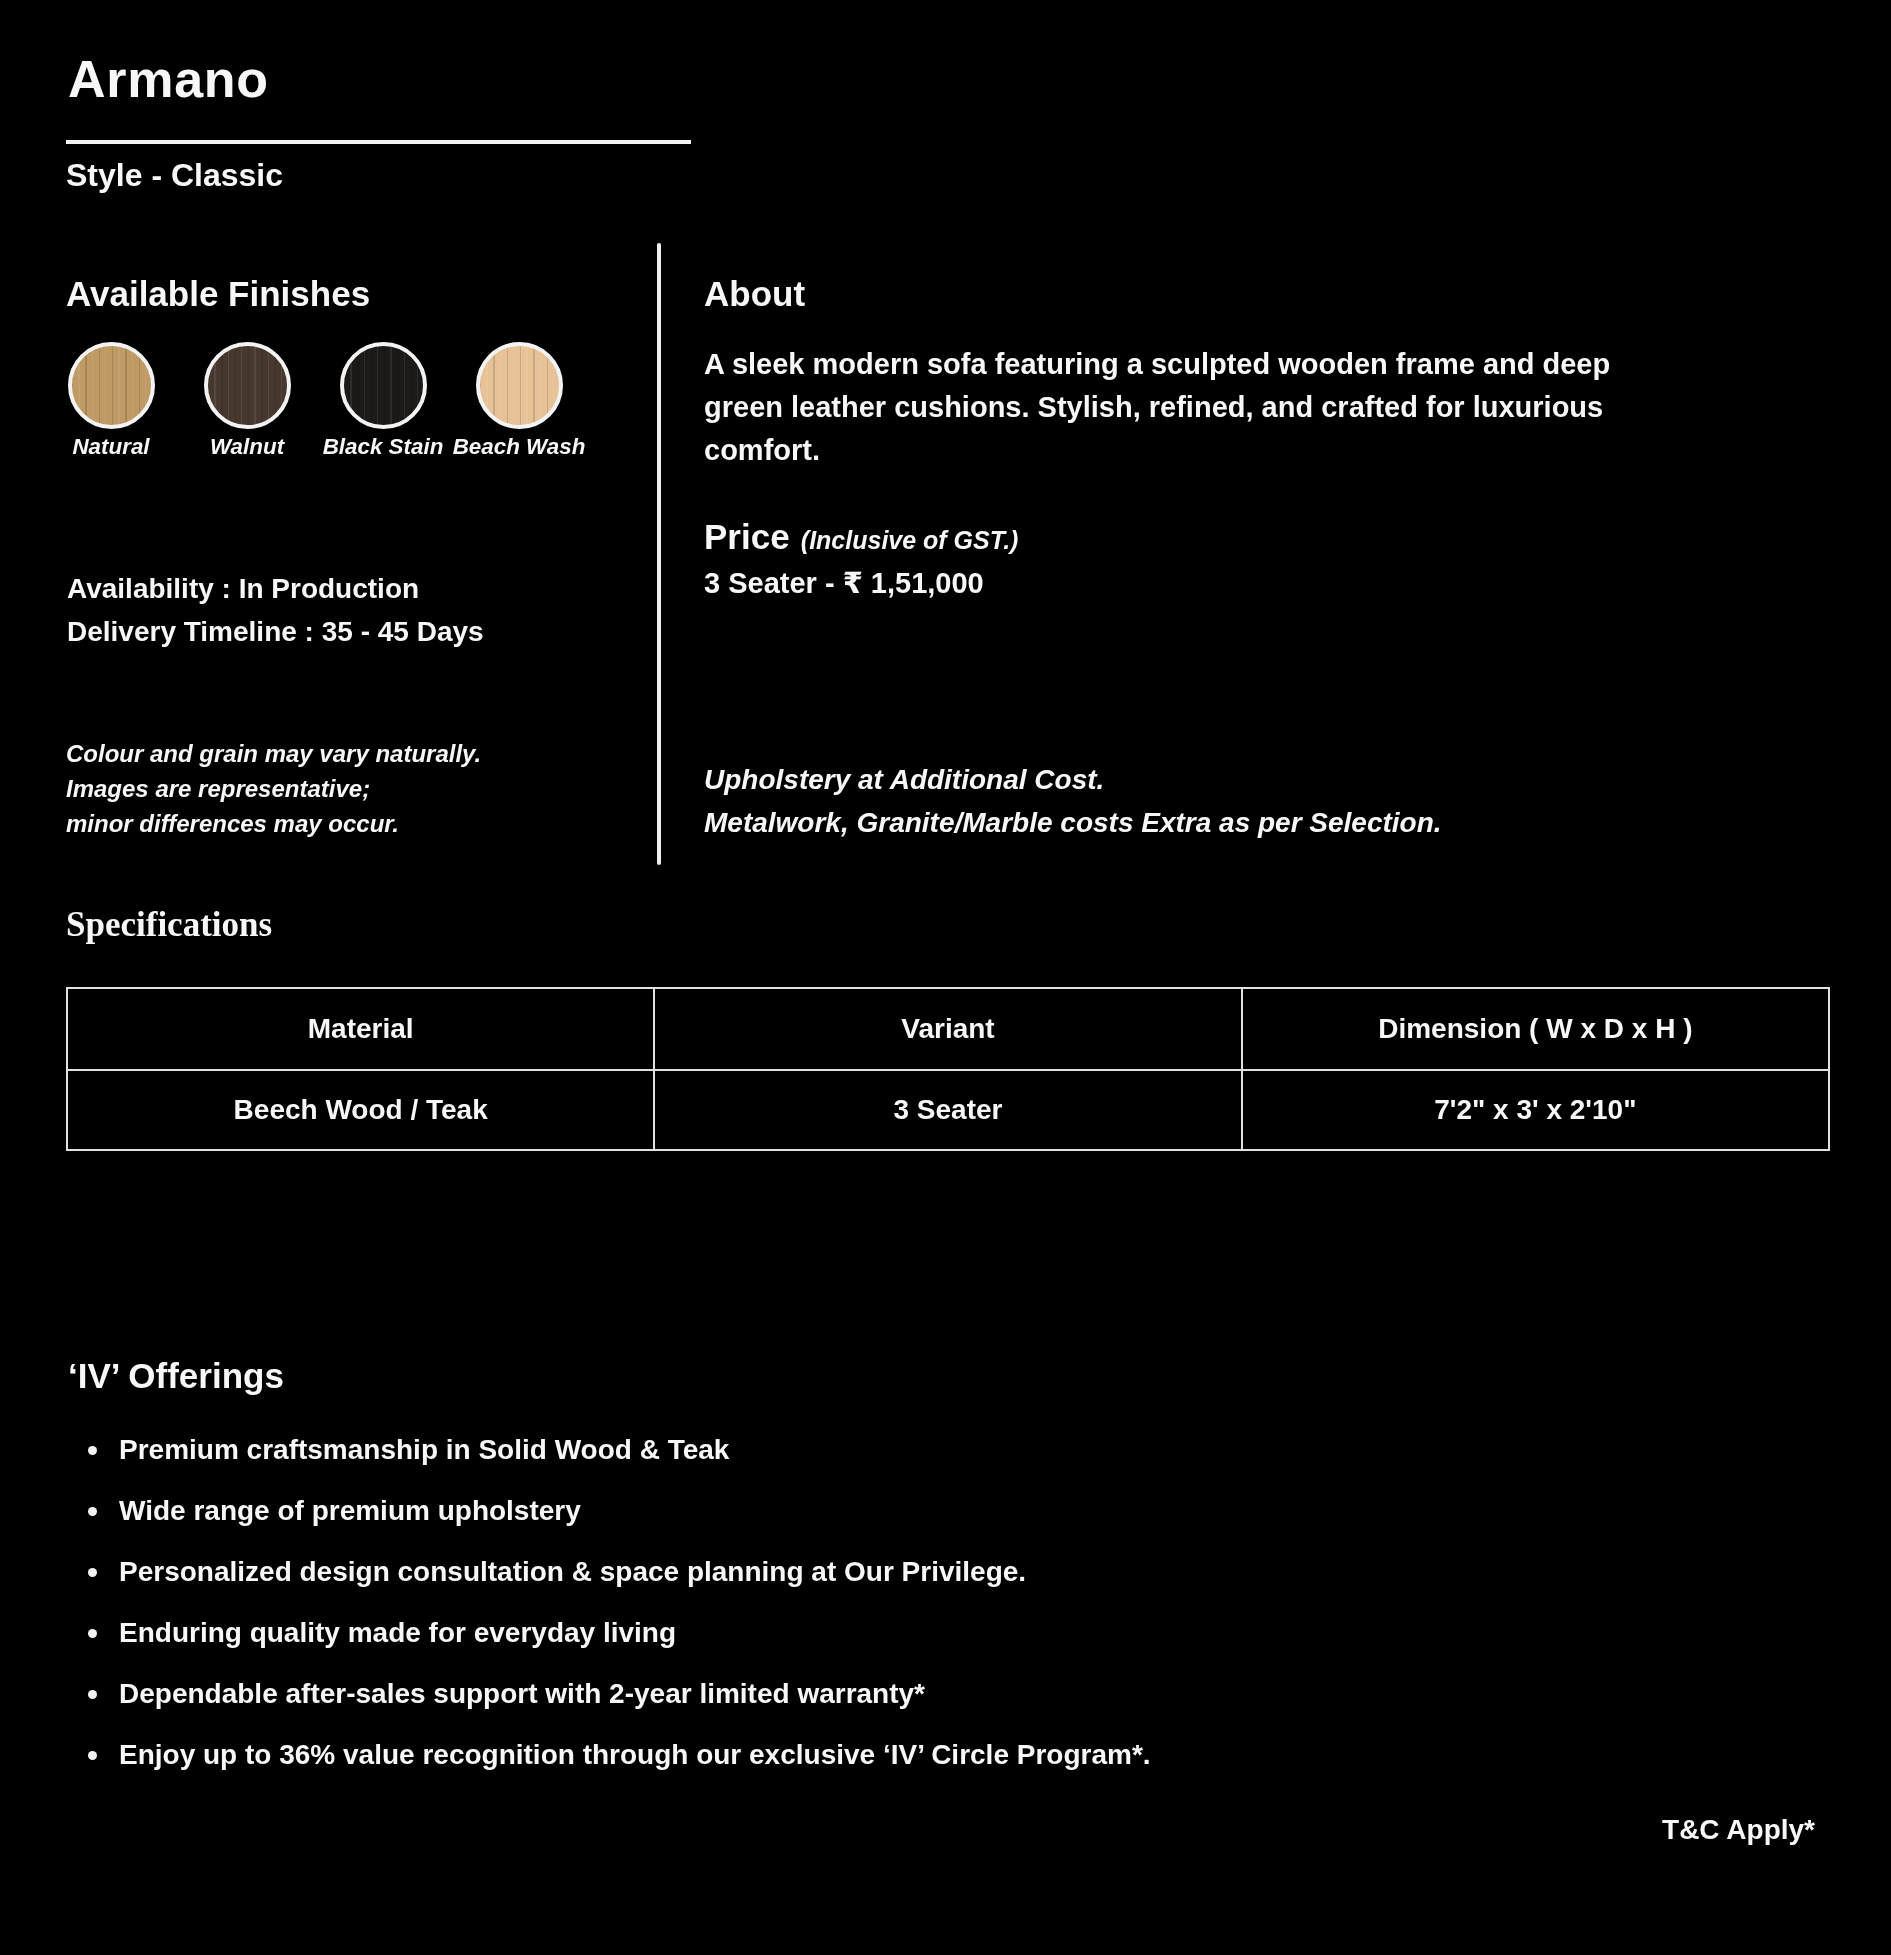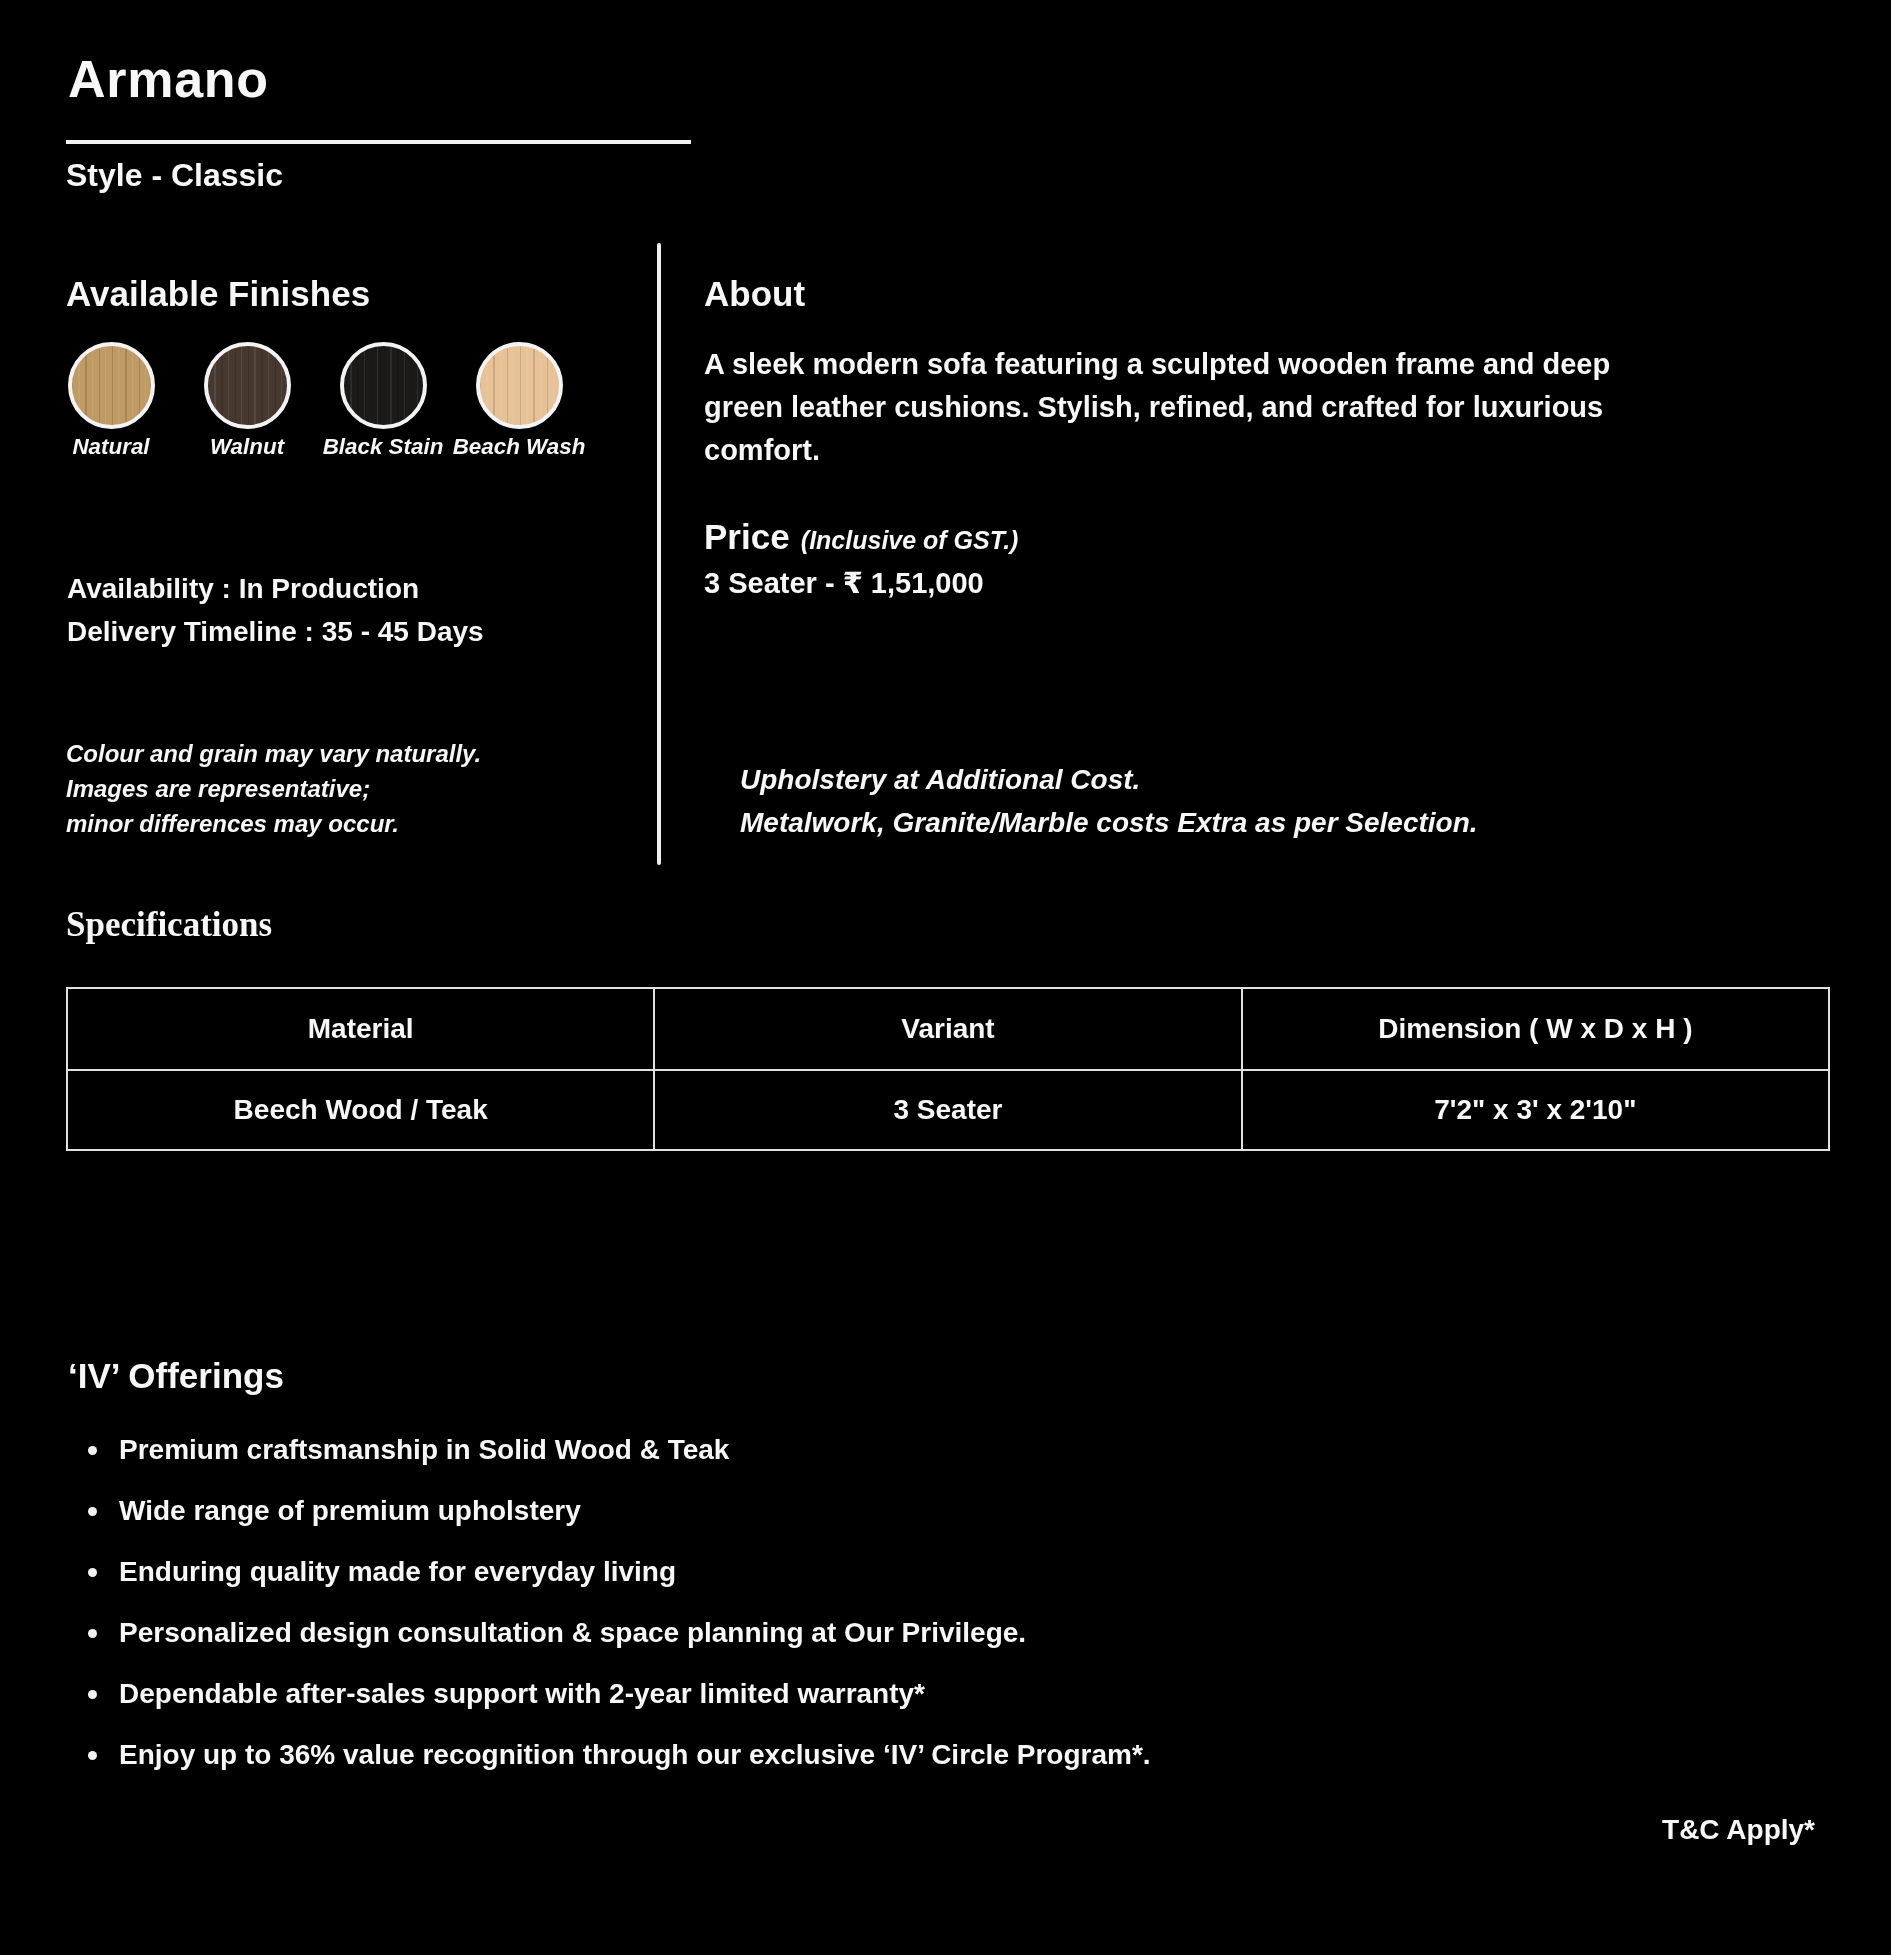--- a/index.html
+++ b/index.html
@@ -50,21 +50,21 @@
   
   .availability { left: 67px; top: 567px; font-size: 28px; line-height: 43px; }
   .disclaimer { left: 66px; top: 736px; font-size: 24px; font-style: italic; line-height: 35px; }
 
   
   .about-body { left: 704px; top: 343px; font-size: 29px; line-height: 43px; }
   .about-body span, .availability span, .disclaimer span, .extra-costs span { display: block; }
   .price-heading { left: 704px; top: 517px; font-size: 35px; }
   .price-note { font-size: 25px; font-style: italic; margin-left: 11.2px; }
   .price-value { left: 704px; top: 566px; font-size: 29px; }
-  .extra-costs { left: 704px; top: 758px; font-size: 28px; font-style: italic; line-height: 43px; margin-left: 36px; }
+  .extra-costs { left: 704px; top: 758px; font-size: 28px; font-style: italic; line-height: 43px; }
 
   
   .spec-table {
     left: 66px; top: 987px; width: 1764px;
     border-collapse: collapse; table-layout: fixed;
   }
   .spec-table td {
     border: 2.1px solid #e0e0e0;
     text-align: center; vertical-align: middle;
     font-size: 28px; font-weight: bold; color: #f7f7f7;
@@ -158,22 +158,22 @@
         <td>3 Seater</td>
         <td>7'2" x 3' x 2'10"</td>
       </tr>
     </tbody>
   </table>
 
   <div class="abs section-heading offerings-heading">‘IV’ Offerings</div>
   <ul class="abs offer-list">
     <li><span class="dot"></span><span>Premium craftsmanship in Solid Wood &amp; Teak</span></li>
     <li><span class="dot"></span><span>Wide range of premium upholstery</span></li>
+    <li><span class="dot"></span><span>Personalized design consultation &amp; space planning at Our Privilege.</span></li>
     <li><span class="dot"></span><span>Enduring quality made for everyday living</span></li>
-    <li><span class="dot"></span><span>Personalized design consultation &amp; space planning at Our Privilege.</span></li>
     <li><span class="dot"></span><span>Dependable after-sales support with 2-year limited warranty*</span></li>
     <li><span class="dot"></span><span>Enjoy up to 36% value recognition through our exclusive ‘IV’ Circle Program*.</span></li>
   </ul>
 
   <div class="abs footnote">T&amp;C Apply*</div>
 
 </div>
 
 
 </body></html>

